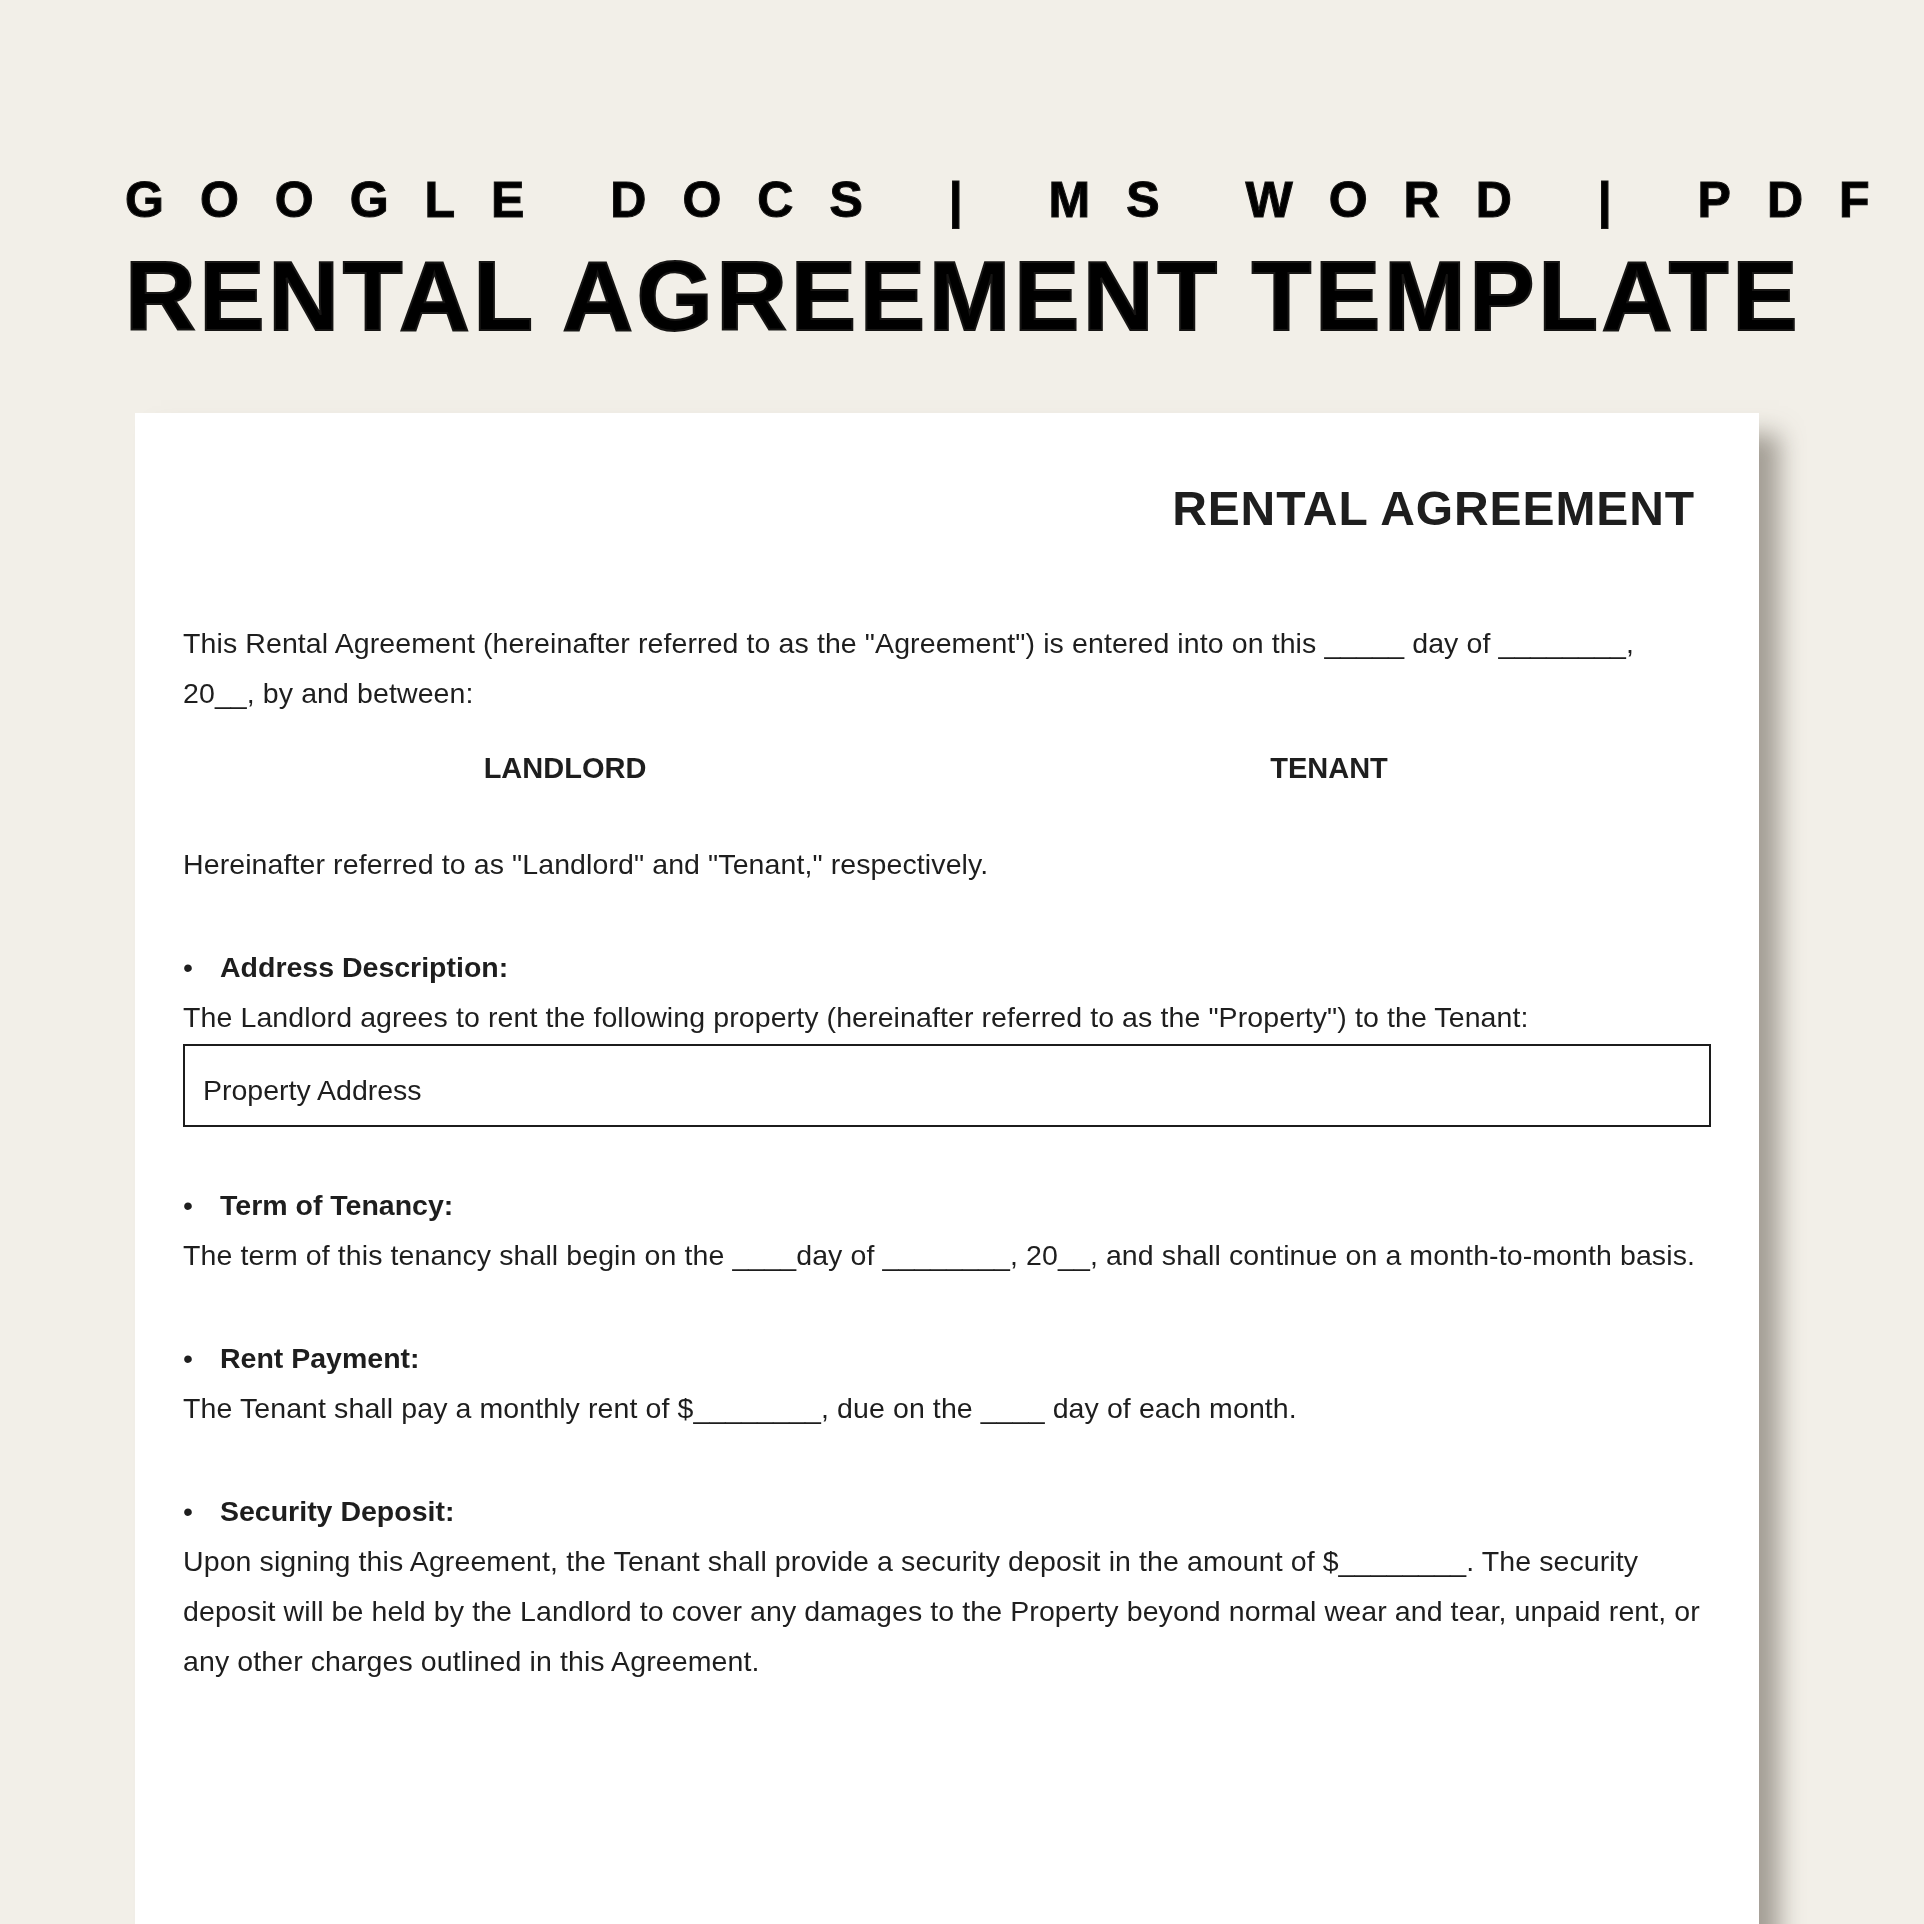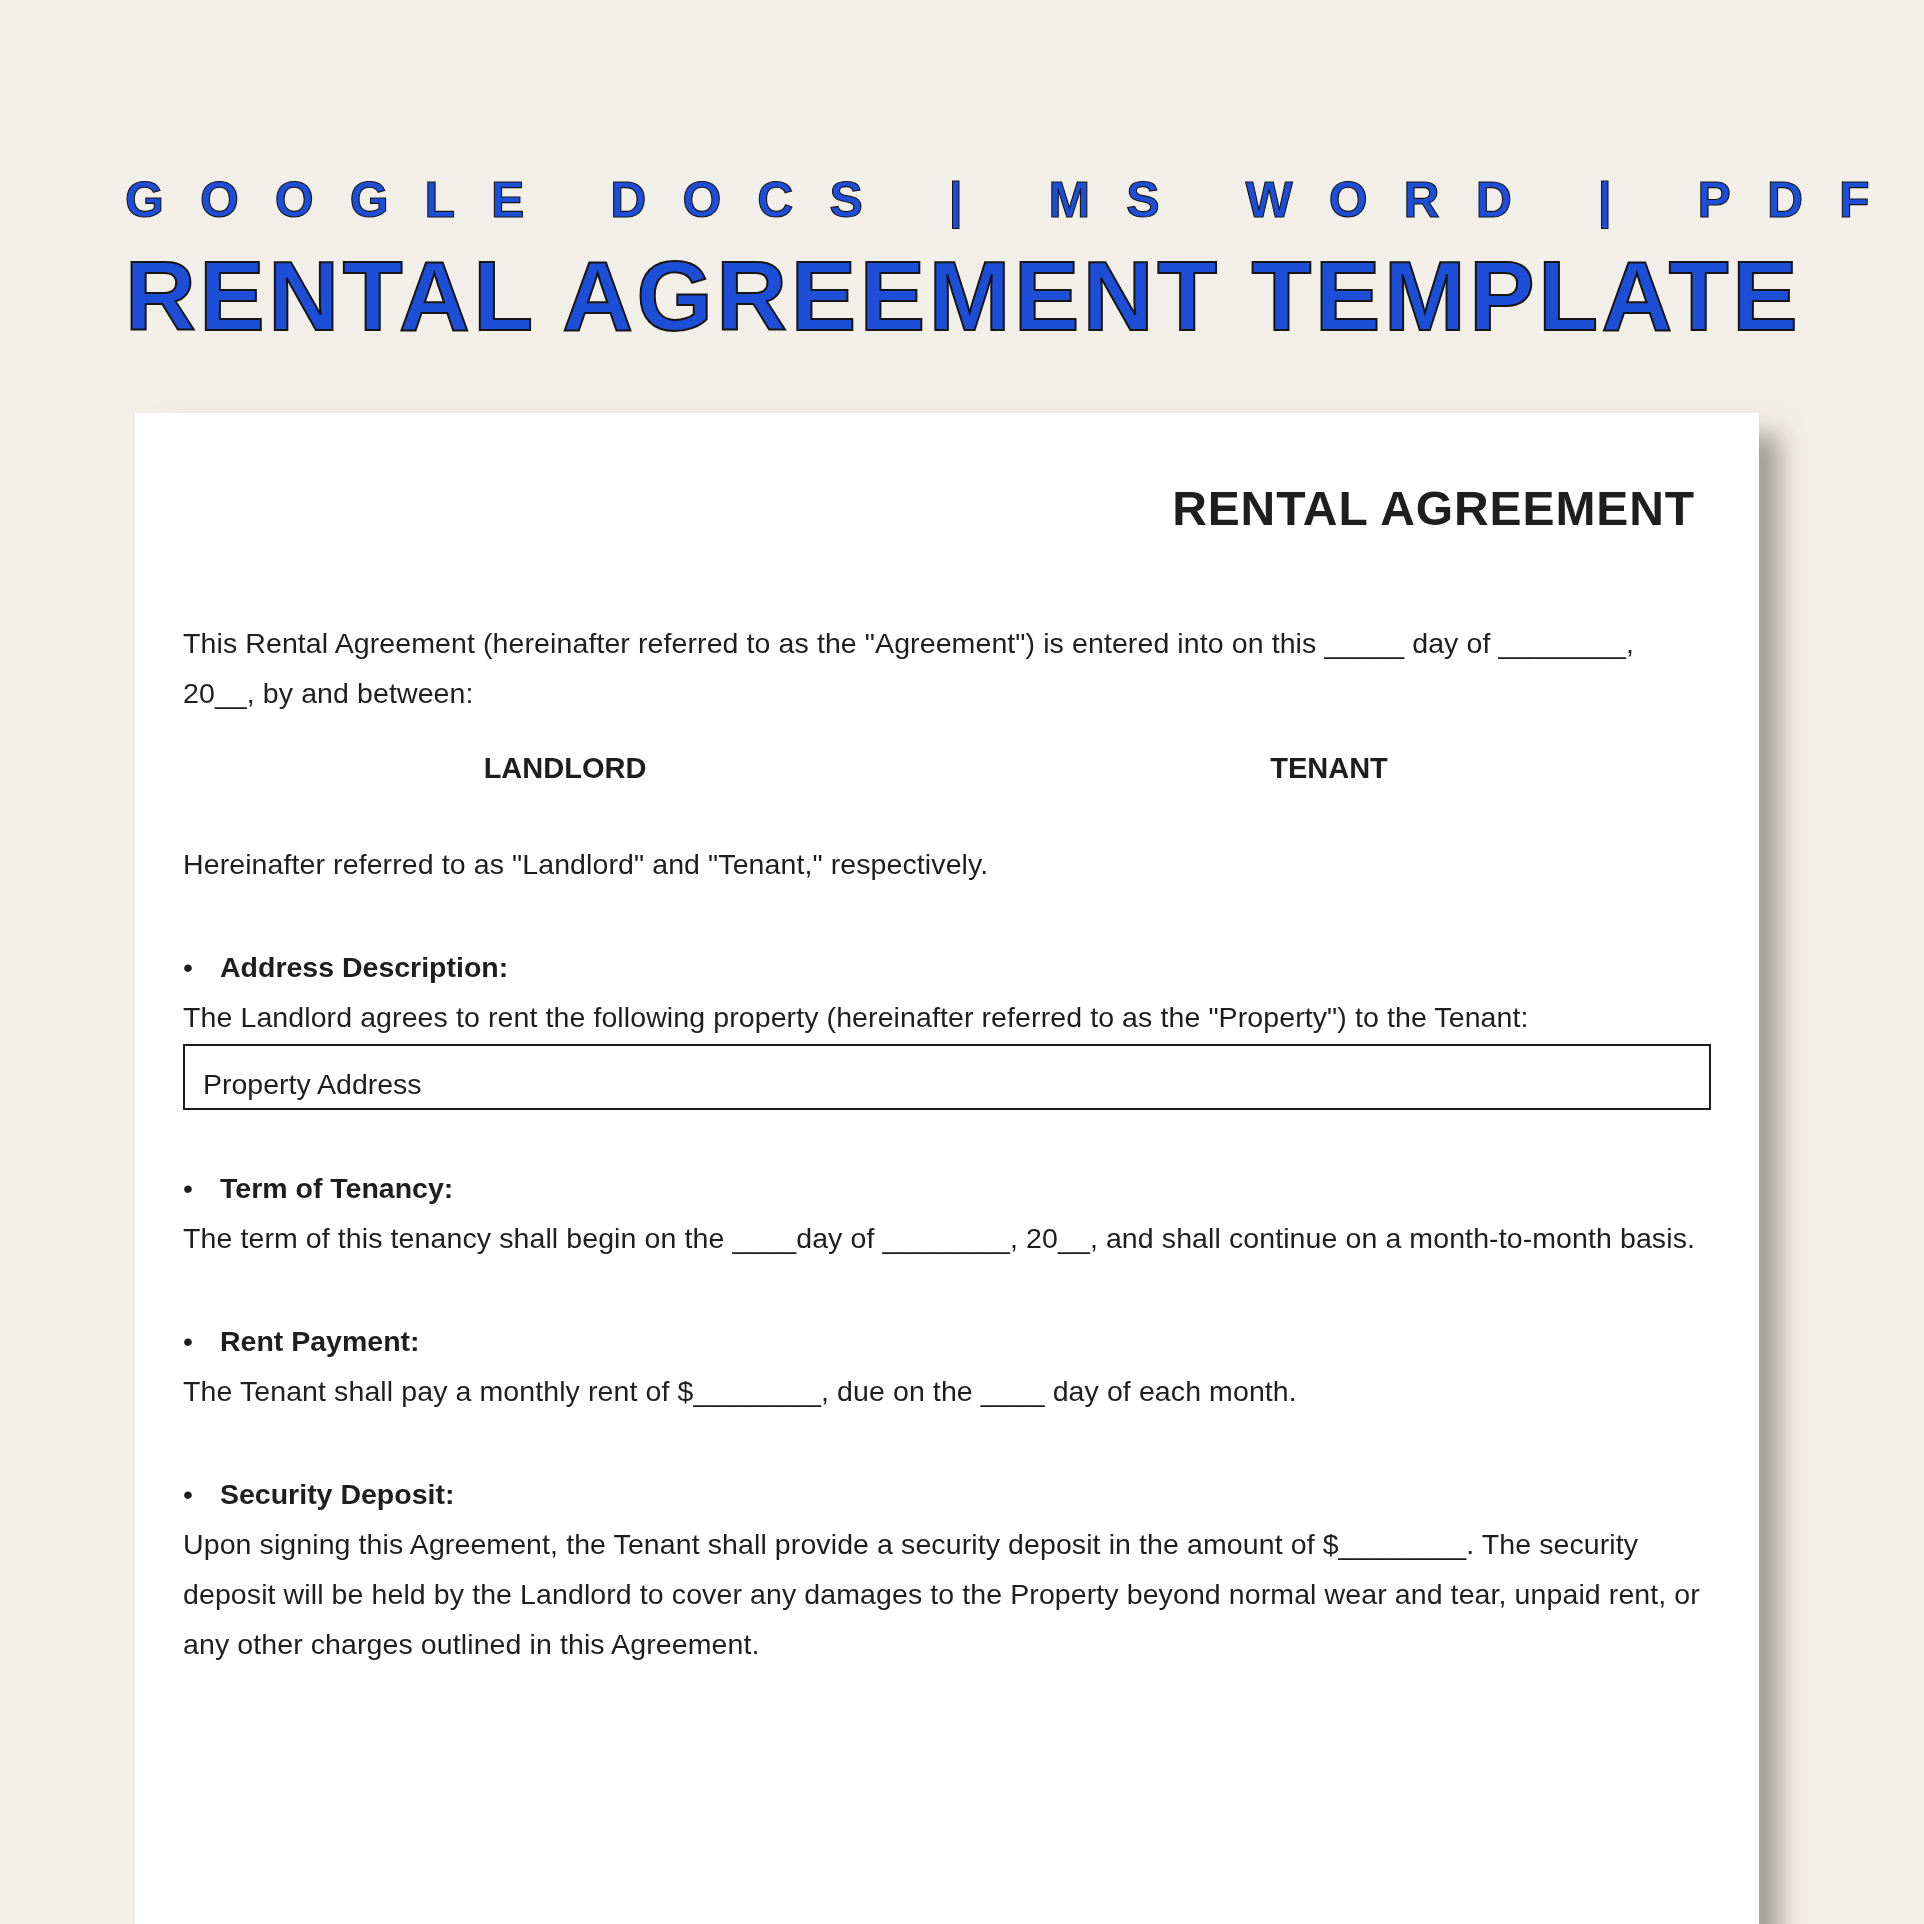--- a/index.html
+++ b/index.html
@@ -19,21 +19,21 @@
     position: absolute;
     inset: 0;
     background: #F2EFE8;
   }
   
   .banner {
     position: absolute;
     left: 125px;
     top: 175px;
     width: 1747px;
-    color: #1d4ed8;
+    color: #000000;
   }
   .banner-line1 {
     font-size: 50px;
     font-weight: bold;
     letter-spacing: 36px;
     line-height: 1;
     white-space: nowrap;
     -webkit-text-stroke: 1.1px #161514;
   }
   .banner-line2 {
@@ -114,22 +114,22 @@
   .bullet {
     width: 37px;
     flex: 0 0 37px;
   }
   .sec-title {
     font-weight: bold;
   }
   .field-box {
     box-sizing: border-box;
     border: 2.7px solid #1c1c1c;
-    height: 66px;
-    padding: 22px 18px;
+    height: 83px;
+    padding: 28px 18px;
     font-size: 28.5px;
     margin-top: 1.8px;
     margin-bottom: 16px;
   }
 </style>
 </head>
 <body>
 
 <div class="canvas">
 

